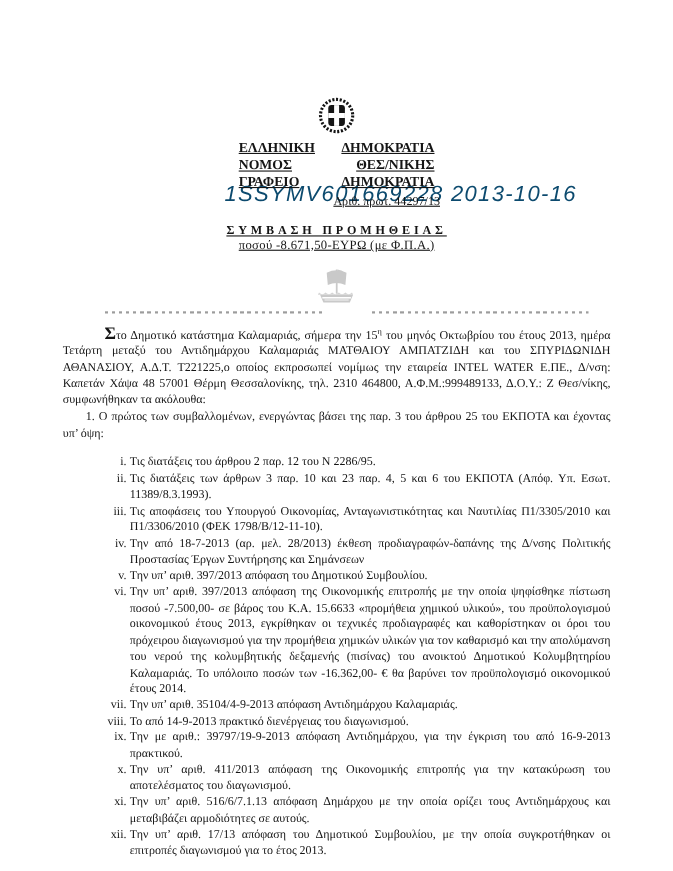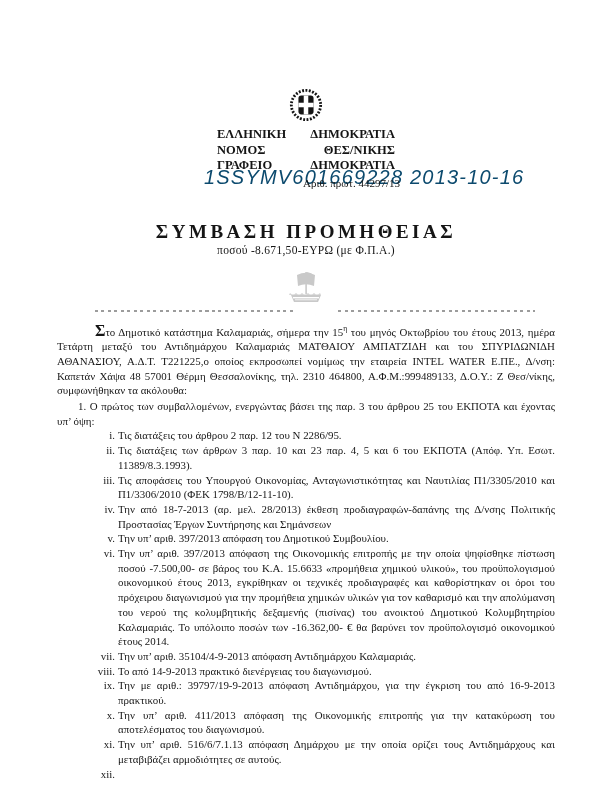--- a/index.html
+++ b/index.html
@@ -1,32 +1,32 @@
 <!DOCTYPE html>
 <html><head>
 <meta charset="utf-8">
 <style>
   html,body{margin:0;padding:0;background:#e8e8e8;}
   .page{
     position:relative;width:612px;height:792px;margin:0 auto;background:#ffffff;
     font-family:"Liberation Serif",serif;color:#151515;overflow:hidden;
   }
   
-  .top{position:relative;padding-top:86px;text-align:center;z-index:1;}
+  .top{position:relative;padding-top:86px;text-align:center;z-index:1;text-decoration:underline;}
   .emblem{display:block;margin:0 auto;}
   .gov-block{width:178px;margin:3px auto 0;font-weight:bold;font-size:12.5px;line-height:15.5px;}
   .gov-line{display:flex;justify-content:space-between;}
   .protocol{width:178px;margin:3px auto 0;text-align:right;padding-left:10px;font-size:11px;}
   .ada{
     position:absolute;left:204px;top:166px;z-index:0;
     font-family:"Liberation Sans",sans-serif;font-size:20px;letter-spacing:1.2px;
     white-space:nowrap;user-select:none;
   }
   
-  .title{margin-top:32px;text-align:center;font-weight:bold;font-size:19px;letter-spacing:3.5px;}
+  .title{margin-top:15px;text-align:center;font-weight:bold;font-size:11px;letter-spacing:3.5px;}
   .amount{margin-top:1px;text-align:center;font-size:11.5px;letter-spacing:0.3px;}
   .ship{display:block;margin:11px auto 0;}
   
   .sep{display:flex;margin-top:2px;height:3px;}
   .seg{height:2px;margin-top:1px;background:repeating-linear-gradient(90deg,#9c9c9c 0 3px,transparent 3px 6.5px);}
   .seg.left{width:200px;margin-left:95px;}
   .seg.right{width:197px;margin-left:43px;}
   
   .content{margin:13px 57px 0 57px;font-size:10.9px;line-height:14.7px;text-align:justify;}
   .intro{text-indent:38px;}
@@ -86,21 +86,21 @@
     </svg>
   </div>
 
   <div class="sep">
     <div class="seg left"></div>
     <div class="seg right"></div>
   </div>
 
   <div class="content">
     <p class="intro" style="margin:0;"><span class="b dc">Σ</span><span>το Δημοτικό κατάστημα Καλαμαριάς, σήμερα την </span><span class="b">15</span><span class="b sup">η</span><span> του μηνός </span><span class="b">Οκτωβρίου</span><span> του έτους </span><span class="b">2013</span><span>, ημέρα </span><span class="b">Τετάρτη</span><span> μεταξύ του Αντιδημάρχου Καλαμαριάς </span><span class="b">ΜΑΤΘΑΙΟΥ ΑΜΠΑΤΖΙΔΗ</span><span> και του </span><span class="b">ΣΠΥΡΙΔΩΝΙΔΗ ΑΘΑΝΑΣΙΟΥ,</span><span> Α.Δ.Τ. Τ221225,ο οποίος εκπροσωπεί νομίμως την εταιρεία </span><span class="b">INTEL WATER Ε.ΠΕ.,</span><span> Δ/νση: Καπετάν Χάψα 48 57001 Θέρμη Θεσσαλονίκης, τηλ. 2310 464800, Α.Φ.Μ.:999489133, Δ.Ο.Υ.: Ζ Θεσ/νίκης, συμφωνήθηκαν τα ακόλουθα:</span></p>
-    <p class="clause" style="margin:1px 0 0 0;">1. Ο πρώτος των συμβαλλομένων, ενεργώντας βάσει της παρ. 3 του άρθρου 25 του ΕΚΠΟΤΑ και έχοντας υπ’ όψη:</p>
+    <p class="clause" style="margin:1px 0 12px 0;">1. Ο πρώτος των συμβαλλομένων, ενεργώντας βάσει της παρ. 3 του άρθρου 25 του ΕΚΠΟΤΑ και έχοντας υπ’ όψη:</p>
 
     <div>
 
         <div class="li-row">
           <span class="li-num">i.</span>
           <div class="li-text"><span>Τις διατάξεις του άρθρου 2 παρ. 12 του Ν 2286/95.</span></div>
         </div>
 
         <div class="li-row">
           <span class="li-num">ii.</span>
@@ -147,17 +147,18 @@
           <div class="li-text"><span>Την υπ’ αριθ. 411/2013 απόφαση της Οικονομικής επιτροπής για την κατακύρωση του αποτελέσματος του διαγωνισμού.</span></div>
         </div>
 
         <div class="li-row">
           <span class="li-num">xi.</span>
           <div class="li-text"><span>Την υπ’ αριθ. 516/6/7.1.13 απόφαση Δημάρχου με την οποία ορίζει τους Αντιδημάρχους και μεταβιβάζει αρμοδιότητες σε αυτούς.</span></div>
         </div>
 
         <div class="li-row">
           <span class="li-num">xii.</span>
+          <div class="li-text"><span>Την υπ’ αριθ. 17/13 απόφαση του Δημοτικού Συμβουλίου, με την οποία συγκροτήθηκαν οι επιτροπές διαγωνισμού για το έτος 2013.</span></div>
         </div>
       </div>
   </div>
 
 </div>
 
 </body></html>

